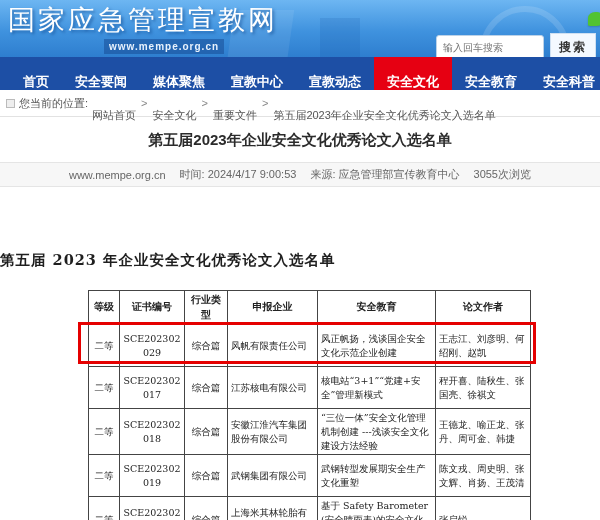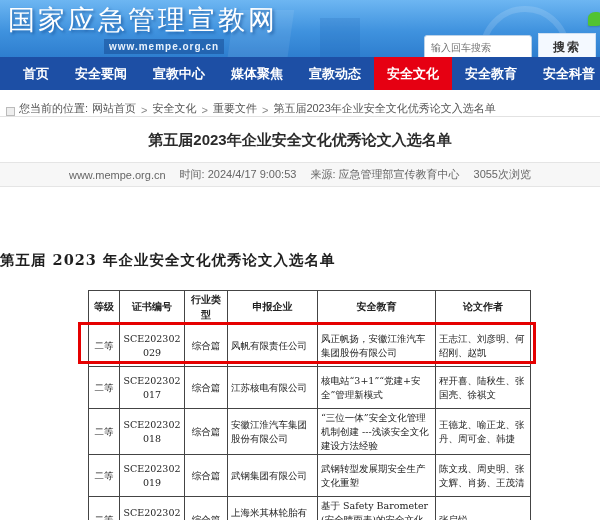--- a/index.html
+++ b/index.html
@@ -20,33 +20,33 @@
   .site-name { color:#fff; font-size:27px; font-weight:normal; letter-spacing:3px;
     text-shadow:2px 2px 3px rgba(10,60,130,.55); }
   .site-url-bar { margin:1px 0 0 96px; width:120px; background:rgba(23,76,150,.55);
     color:#e8f2fd; font-size:10px; text-align:center; padding:2px 0; font-weight:bold;
     letter-spacing:1px; }
   .search-area { position:absolute; right:4px; top:33px; display:flex; align-items:center; }
   .search-input { width:108px; height:25px; border:1px solid #bcd2e8; border-radius:3px;
     font-size:10px; color:#888; padding:0 6px; background:#fff; outline:none; }
   .search-btn { margin-left:6px; height:28px; background:#f4f9ff; border:1px solid #cfe0f2;
     border-radius:0; color:#333; font-size:12px; font-weight:bold; letter-spacing:2px;
-    padding:0 14px; cursor:pointer; }
+    padding:0 8px; cursor:pointer; }
   .wechat-icon { position:absolute; right:-4px; top:12px; width:16px; height:14px;
     background:#52c332; border-radius:45% 45% 45% 10%; box-shadow:0 1px 2px rgba(0,0,0,.2); }
 
   
   .nav { height:33px; background:#1d4fa5; display:flex; align-items:stretch;
     padding-left:10px; }
   .nav-item { color:#fff; font-size:13px; font-weight:bold; line-height:33px;
-    padding:0 13px; text-decoration:none; white-space:nowrap; cursor:pointer; }
+    padding:8px 13px; text-decoration:none; white-space:nowrap; cursor:pointer; }
   .nav-item.active { background:#e60012; }
 
   
-  .breadcrumb { height:27px; display:flex; align-items:flex-end; gap:4px;
+  .breadcrumb { height:27px; display:flex; align-items:center; gap:4px;
     border-bottom:1px solid #e2e2e2; padding:0 6px; font-size:11px; color:#555;
     background:#fff; }
   .crumb-icon { width:9px; height:9px; border:1px solid #bbb; background:#eee;
     display:inline-block; }
   .crumb-sep { color:#888; margin:0 1px; }
   .crumb-link { color:#555; cursor:pointer;margin-top:24px; }
 
   
   .article-title { text-align:center; font-size:15px; font-weight:bold; color:#2b2b2b;
     margin:14px 0 12px 0; }
@@ -84,22 +84,22 @@
   <div class="search-area">
     <input class="search-input" type="text" placeholder="输入回车搜索" style="">
     <button class="search-btn">搜索</button>
   </div>
   <div class="wechat-icon"></div>
 </div>
 
 <div class="nav">
   <a class="nav-item">首页</a>
   <a class="nav-item">安全要闻</a>
+  <a class="nav-item">媒体聚焦</a>
   <a class="nav-item">宣教中心</a>
-  <a class="nav-item">媒体聚焦</a>
   <a class="nav-item">宣教动态</a>
   <a class="nav-item active">安全文化</a>
   <a class="nav-item">安全教育</a>
   <a class="nav-item">安全科普</a>
 
 </div>
 
 <div class="breadcrumb">
   <span class="crumb-icon"></span>
   <span>您当前的位置:</span>
@@ -141,21 +141,21 @@
           <th>安全教育</th>
           <th>论文作者</th>
         </tr>
       </thead>
       <tbody id="doc-tbody">
           <tr class="data-row">
             <td class="c-center">二等</td>
             <td class="c-center">SCE202302029</td>
             <td class="c-center">综合篇</td>
             <td class="c-left">风帆有限责任公司</td>
-            <td class="c-left">风正帆扬，安徽江淮汽车集团股份有限公司</td>
+            <td class="c-left">风正帆扬，浅谈国企安全文化示范企业创建</td>
             <td class="c-left">王志江、刘彦明、何绍刚、赵凯</td>
           </tr>
           <tr class="data-row">
             <td class="c-center">二等</td>
             <td class="c-center">SCE202302017</td>
             <td class="c-center">综合篇</td>
             <td class="c-left">江苏核电有限公司</td>
             <td class="c-left">核电站“3+1”“党建+安全”管理新模式</td>
             <td class="c-left">程开喜、陆秋生、张国亮、徐祺文</td>
           </tr>

